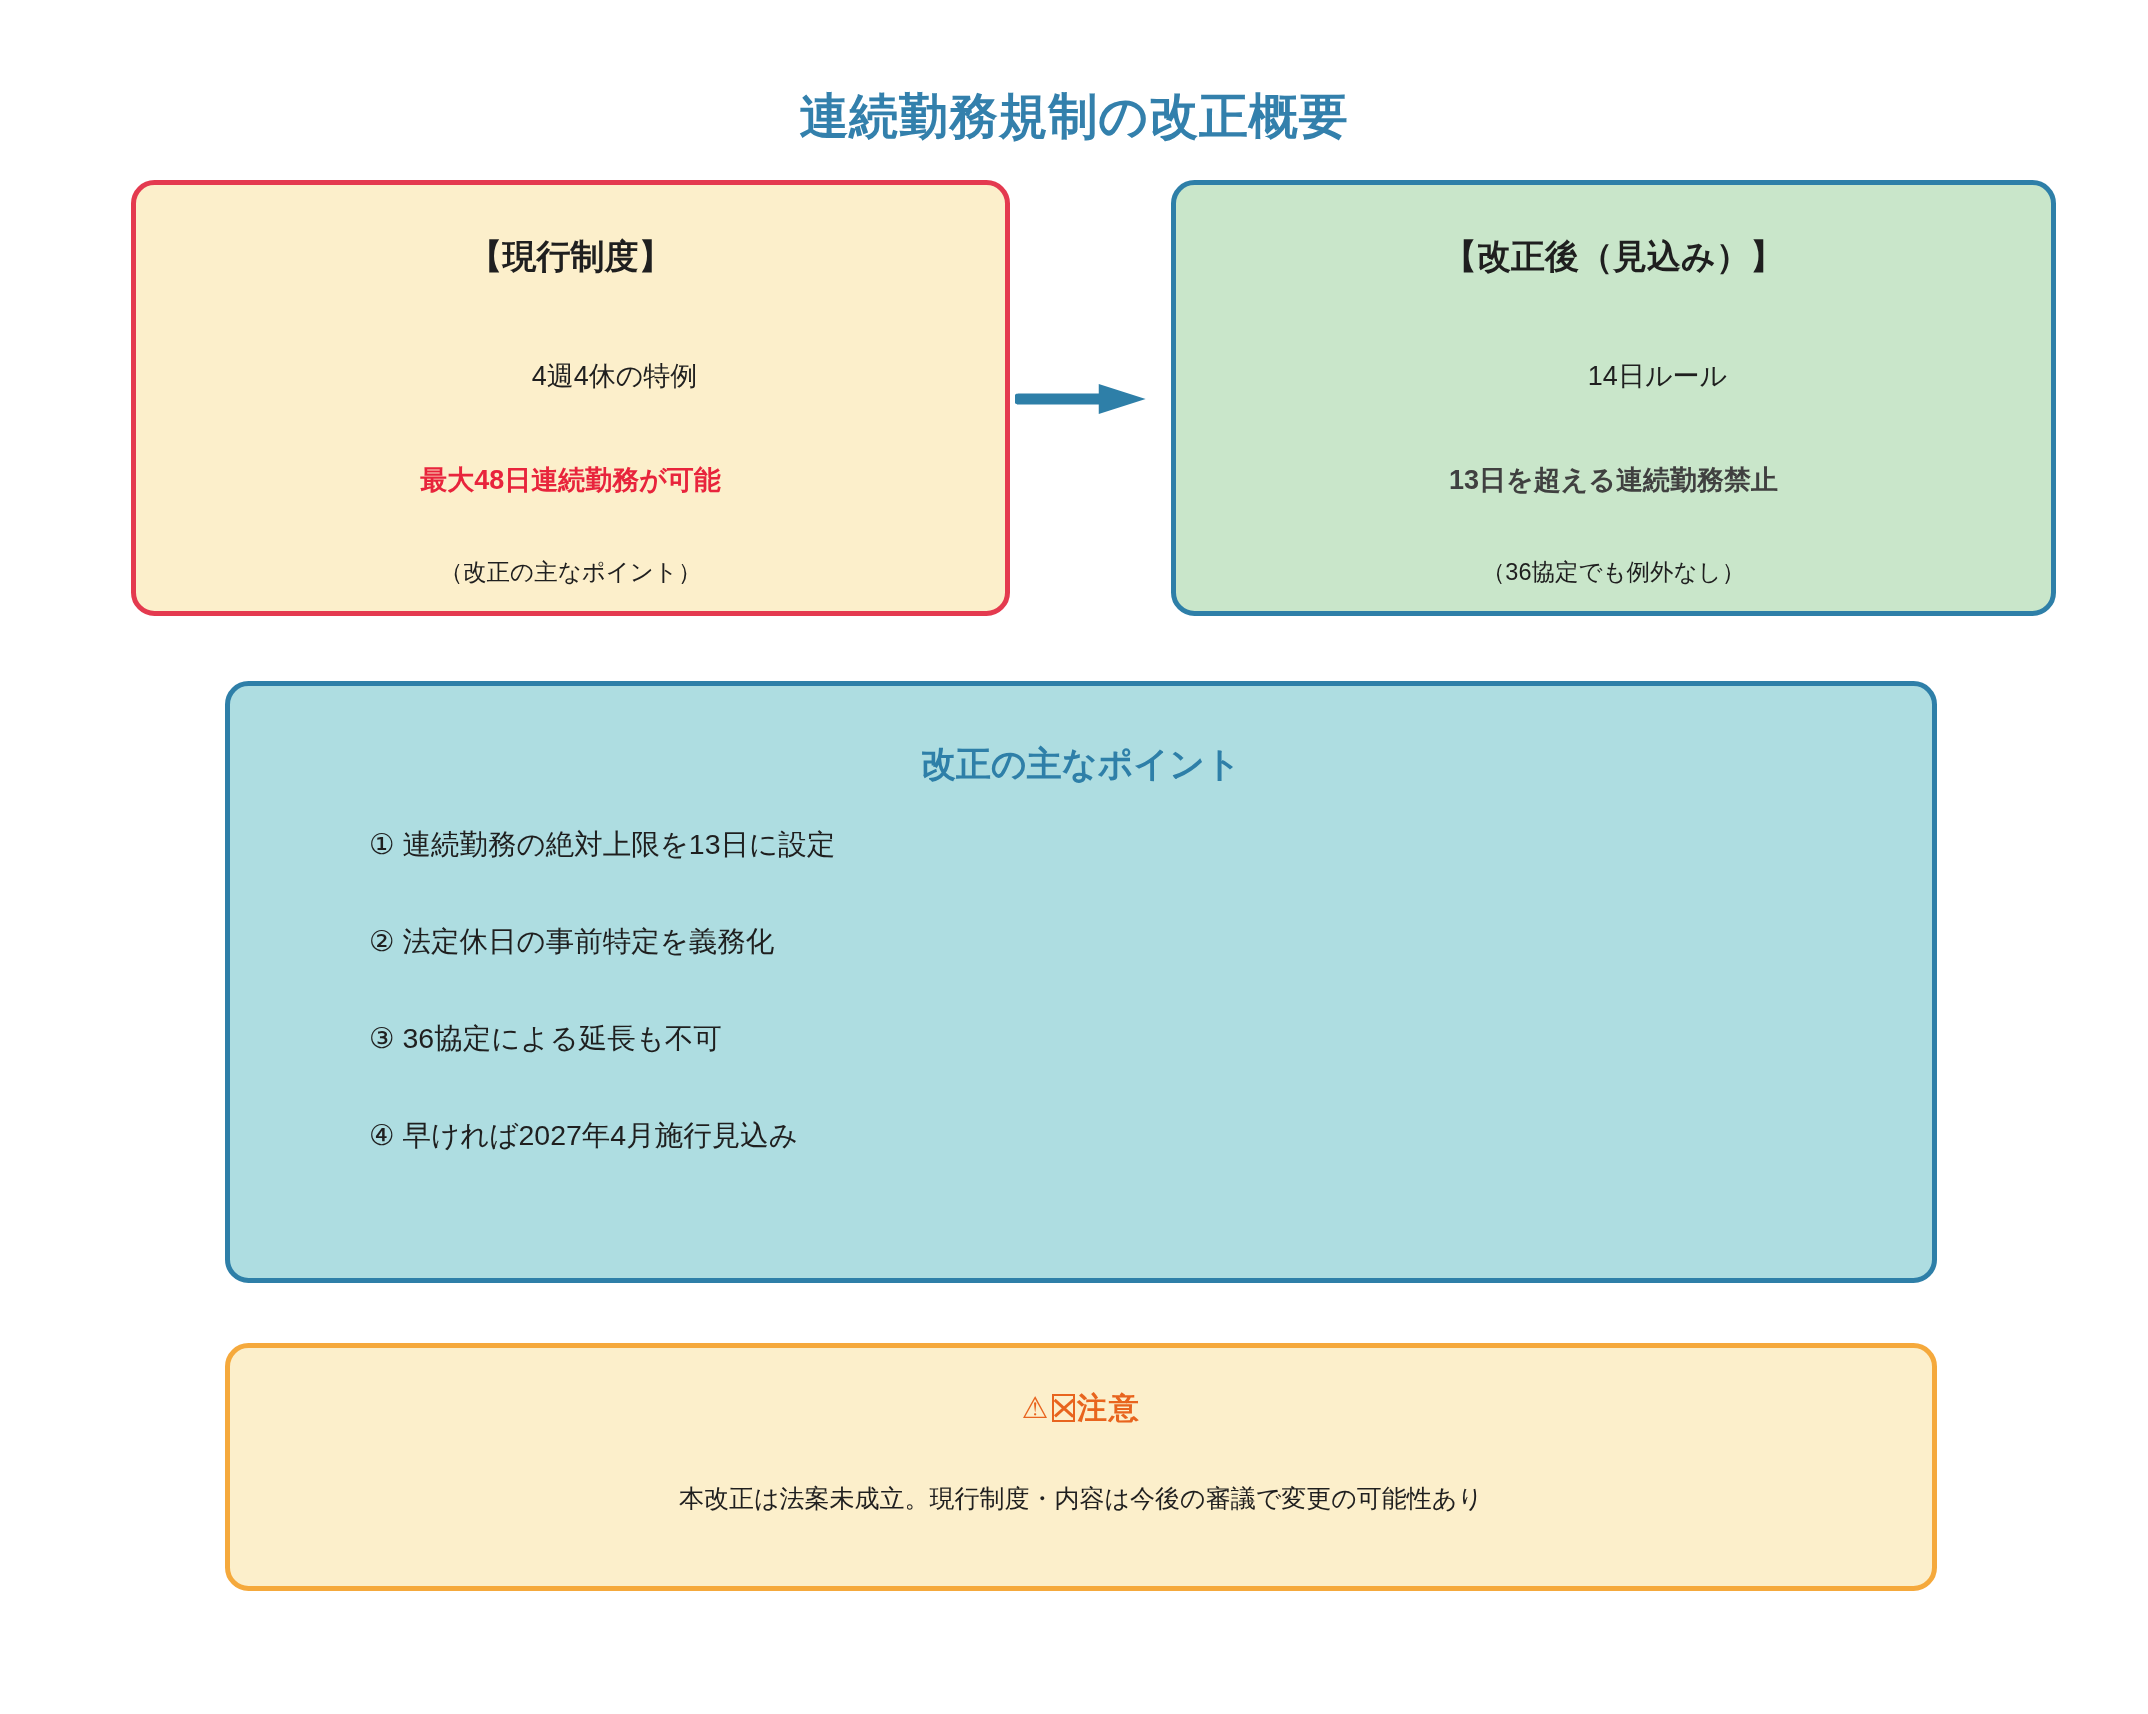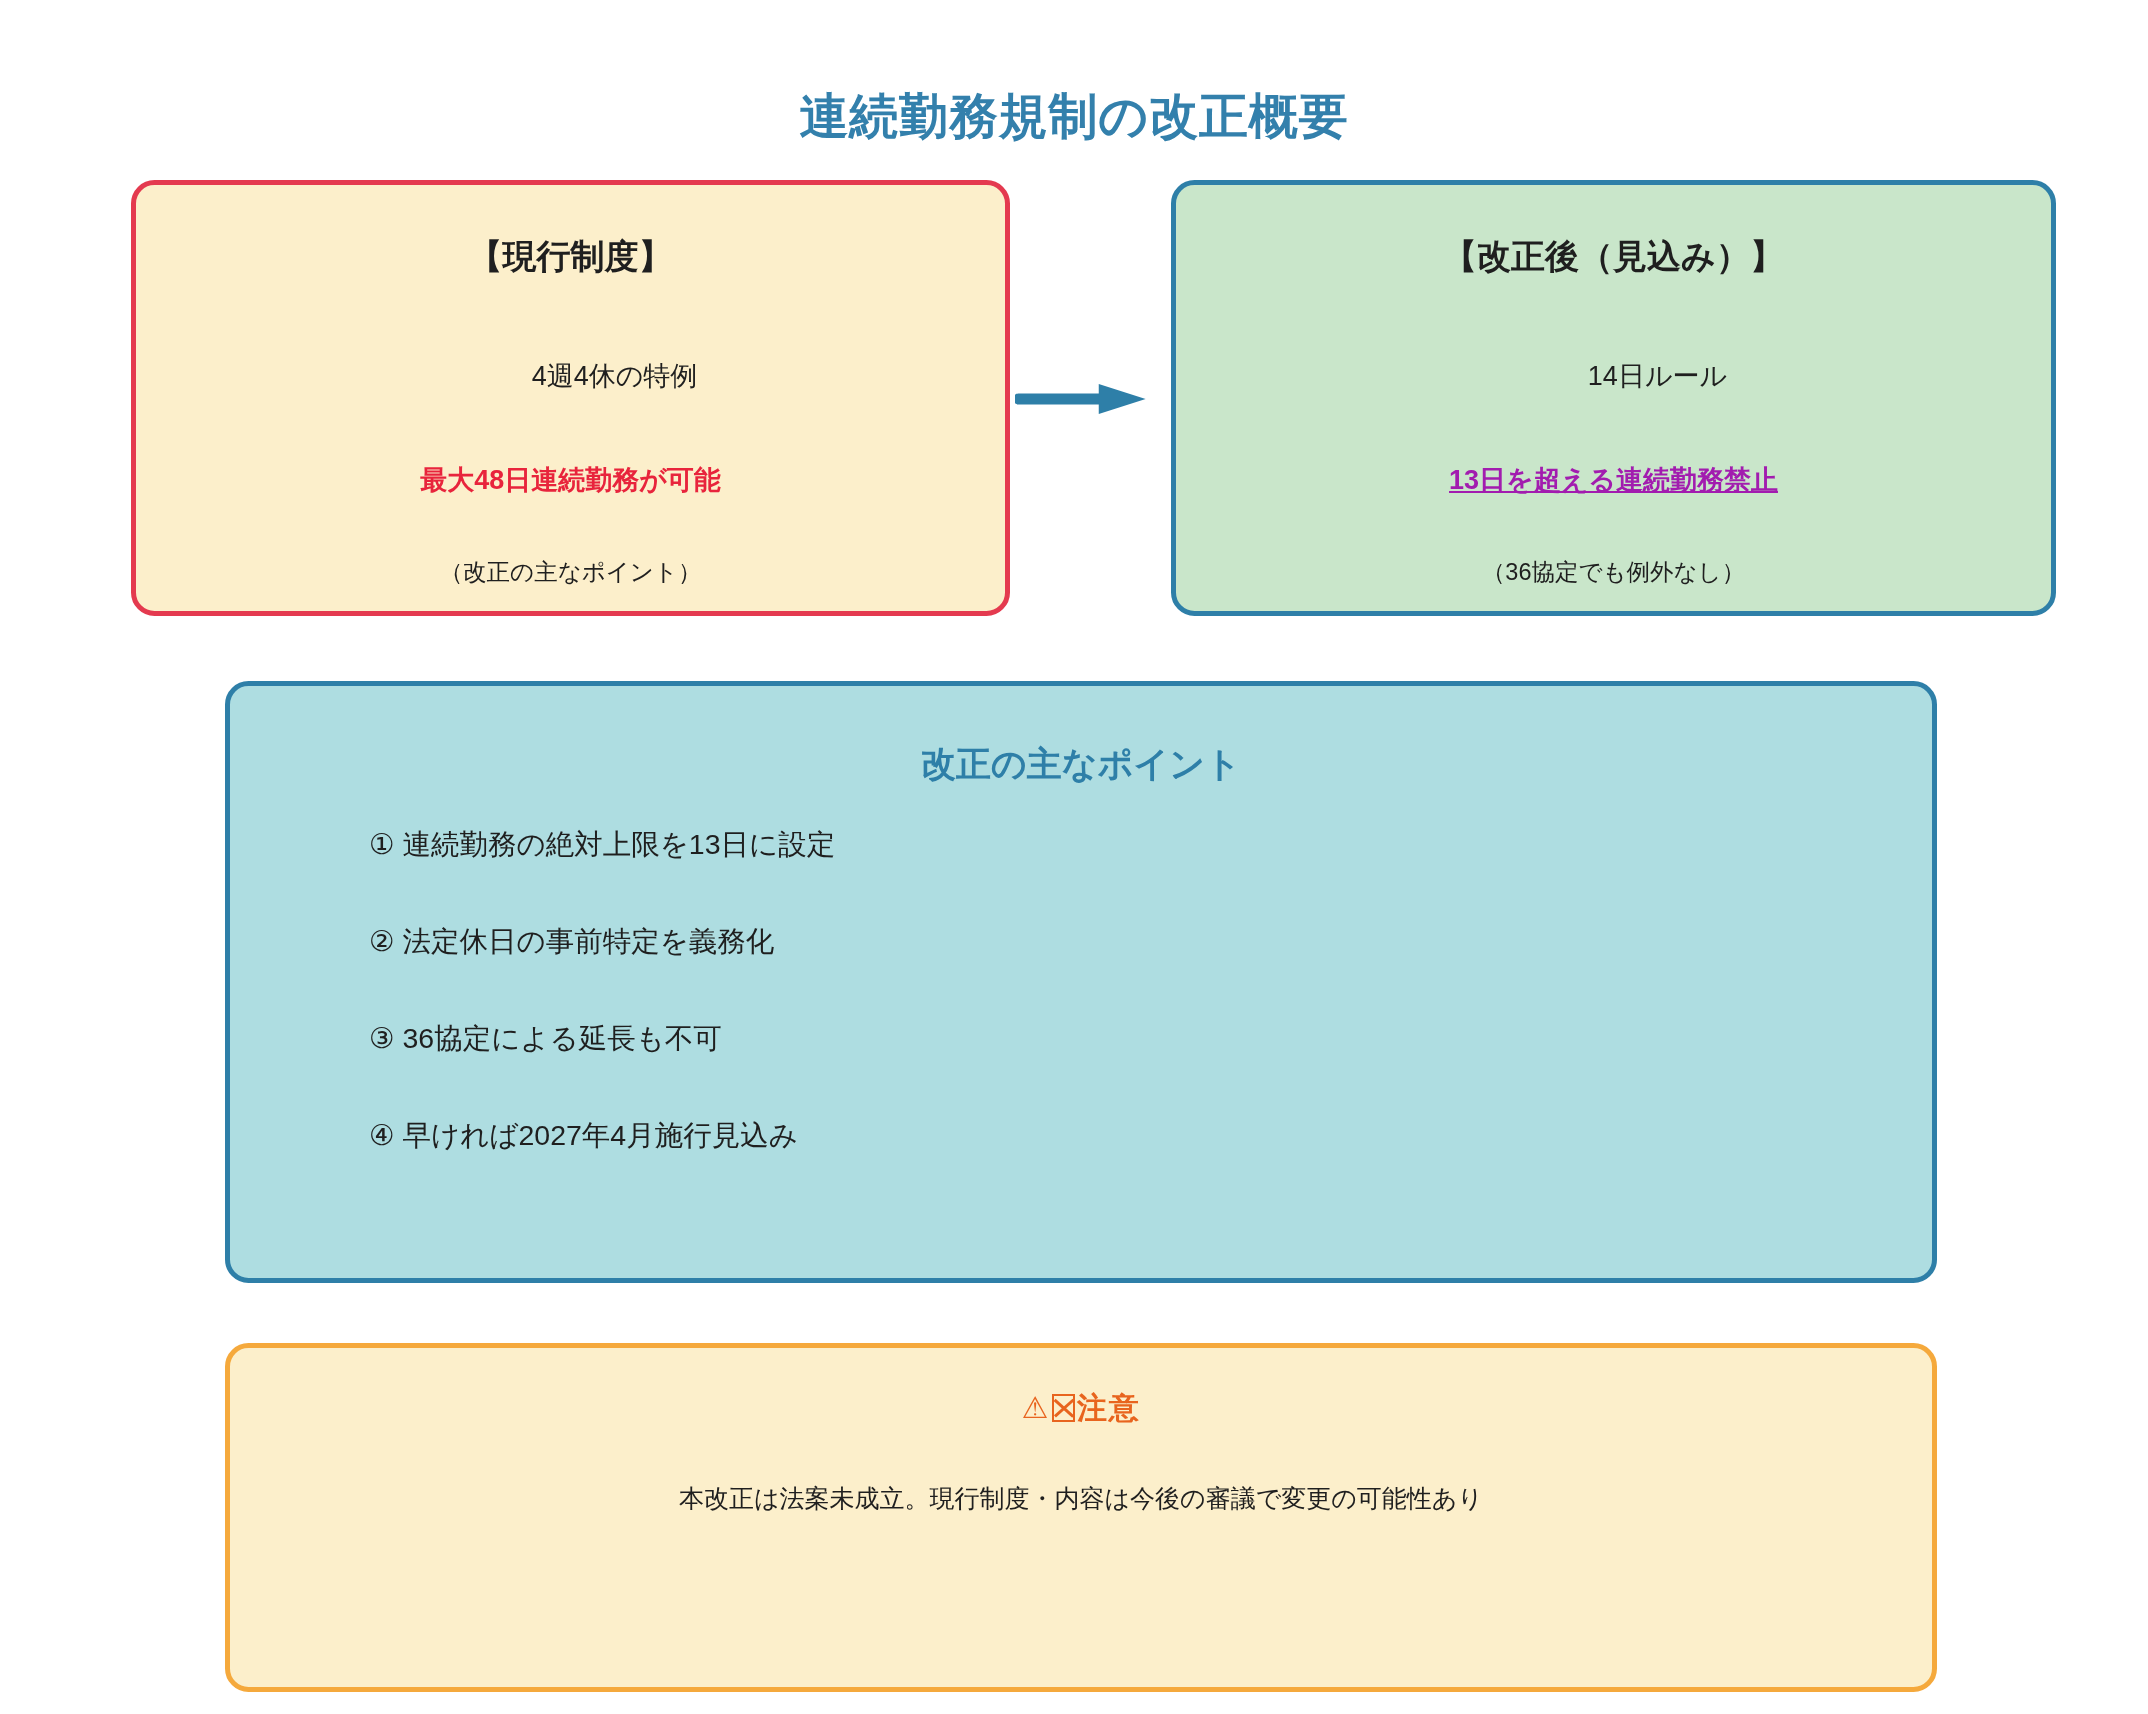--- a/index.html
+++ b/index.html
@@ -81,21 +81,21 @@
     top: 173px;
     font-size: 27px;
     padding-left: 44px;
   }
   .box-line-highlight {
     top: 277px;
     font-size: 27px;
     font-weight: bold;
   }
   #current-highlight { color: #e8243c; }
-  #revised-highlight { color: #a21caf; text-decoration: underline; }
+  #revised-highlight { color: #404040; }
   .box-line-note {
     top: 371px;
     font-size: 23.5px;
   }
 
   
   #flow-arrow {
     position: absolute;
     left: 1015px;
     top: 382px;
@@ -137,21 +137,21 @@
     line-height: 1.0;
     white-space: nowrap;
     margin-left: 40px;
   }
 
   
   #warning-box {
     left: 225px;
     top: 1343px;
     width: 1712px;
-    height: 349px;
+    height: 248px;
     background: #fcefcb;
     border-color: #f5a93c;
     border-width: 5.9px;
   }
   #warning-heading {
     position: absolute;
     left: 0;
     top: 40px;
     width: 100%;
     text-align: center;

